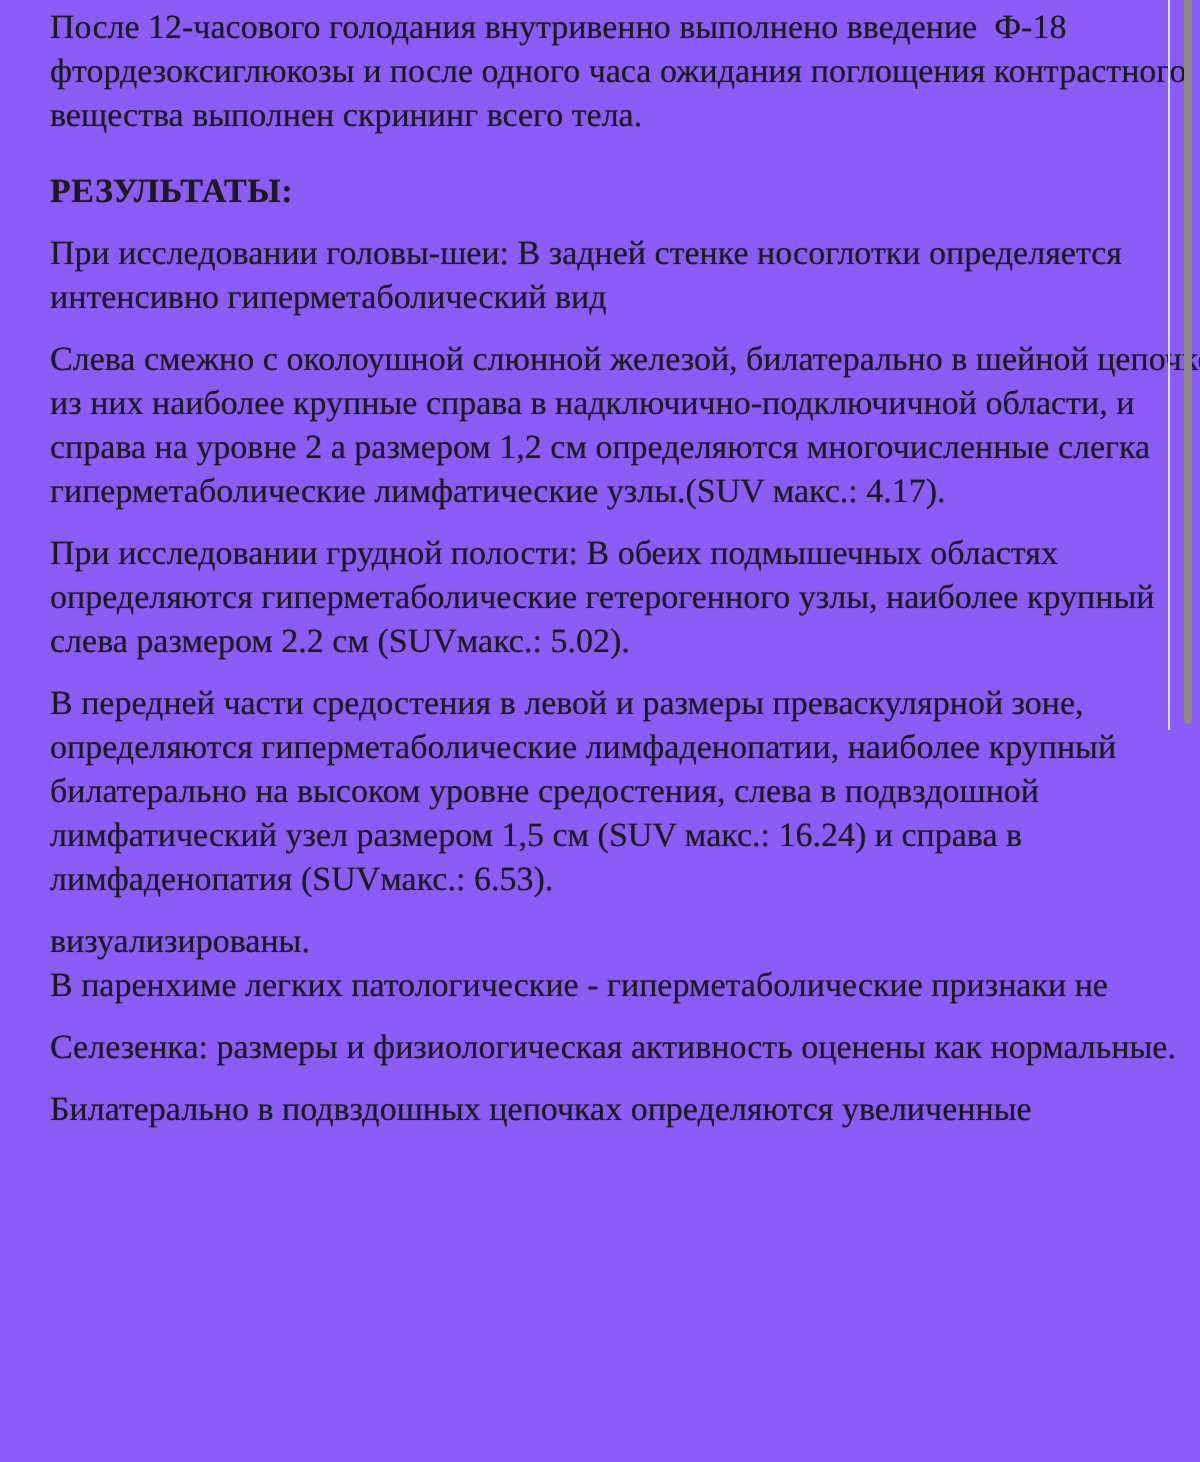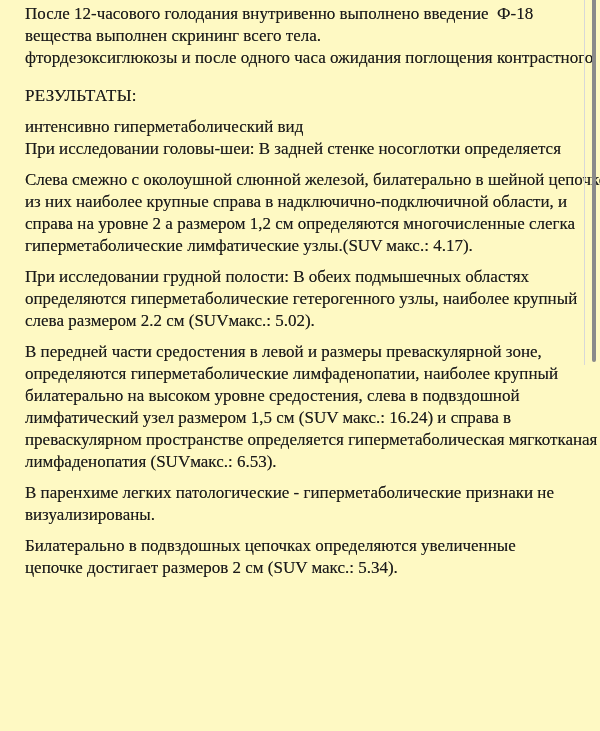--- a/index.html
+++ b/index.html
@@ -7,37 +7,37 @@
     width: 600px;
     height: 731px;
     overflow: hidden;
     background: #fdfdfd;
     font-family: "Liberation Serif", "DejaVu Serif", serif;
   }
   .page {
     position: relative;
     width: 600px;
     height: 731px;
-    background: #fef9c3;
+    background: #8b5cf6;
   }
   .doc {
     position: absolute;
     top: 0; left: 0;
     width: 580px;
     padding: 3px 0 0 25px;
     box-sizing: border-box;
     color: #1b1b1b;
     font-size: 17px;
     line-height: 22px;
     text-shadow: 0 0 0.5px rgba(20,20,20,0.55);
   }
   .para { margin: 0 0 9px 0; }
   .para.heading {
     margin: 16px 0 9px 0;
-    font-weight: normal;
+    font-weight: bold;
     letter-spacing: 0.3px;
   }
   .ln {
     display: block;
     white-space: pre;
   }
   .edge-line {
     position: absolute;
     left: 584px;
     top: 0;
@@ -56,62 +56,63 @@
   }
 </style>
 </head>
 <body>
 
 <div class="page">
   <div class="doc">
 
     <p class="para">
       <span class="ln">После 12-часового голодания внутривенно выполнено введение  Ф-18</span>
+      <span class="ln">фтордезоксиглюкозы и после одного часа ожидания поглощения контрастного</span>
       <span class="ln">вещества выполнен скрининг всего тела.</span>
-      <span class="ln">фтордезоксиглюкозы и после одного часа ожидания поглощения контрастного</span>
     </p>
 
     <p class="para heading">РЕЗУЛЬТАТЫ:</p>
 
     <p class="para">
+      <span class="ln">При исследовании головы-шеи: В задней стенке носоглотки определяется</span>
       <span class="ln">интенсивно гиперметаболический вид</span>
-      <span class="ln">При исследовании головы-шеи: В задней стенке носоглотки определяется</span>
     </p>
 
     <p class="para">
       <span class="ln">Слева смежно с околоушной слюнной железой, билатерально в шейной цепочке,</span>
       <span class="ln">из них наиболее крупные справа в надключично-подключичной области, и</span>
       <span class="ln">справа на уровне 2 а размером 1,2 см определяются многочисленные слегка</span>
       <span class="ln">гиперметаболические лимфатические узлы.(SUV макс.: 4.17).</span>
     </p>
 
     <p class="para">
       <span class="ln">При исследовании грудной полости: В обеих подмышечных областях</span>
       <span class="ln">определяются гиперметаболические гетерогенного узлы, наиболее крупный</span>
       <span class="ln">слева размером 2.2 см (SUVмакс.: 5.02).</span>
     </p>
 
     <p class="para">
       <span class="ln">В передней части средостения в левой и размеры преваскулярной зоне,</span>
       <span class="ln">определяются гиперметаболические лимфаденопатии, наиболее крупный</span>
       <span class="ln">билатерально на высоком уровне средостения, слева в подвздошной</span>
       <span class="ln">лимфатический узел размером 1,5 см (SUV макс.: 16.24) и справа в</span>
-      <span class="ln">преваскулярном пространстве определяется гиперметаболическая мягкотканая</span>
       <span class="ln">лимфаденопатия (SUVмакс.: 6.53).</span>
     </p>
 
     <p class="para">
+      <span class="ln">визуализированы.</span>
       <span class="ln">В паренхиме легких патологические - гиперметаболические признаки не</span>
-      <span class="ln">визуализированы.</span>
     </p>
 
 
+    <p class="para">
+      <span class="ln">Селезенка: размеры и физиологическая активность оценены как нормальные.</span>
+    </p>
 
     <p class="para">
       <span class="ln">Билатерально в подвздошных цепочках определяются увеличенные</span>
-      <span class="ln">цепочке достигает размеров 2 см (SUV макс.: 5.34).</span>
     </p>
 
   </div>
 
   <div class="edge-line"></div>
   <div class="scroll-thumb"></div>
 </div>
 
 </body></html>

